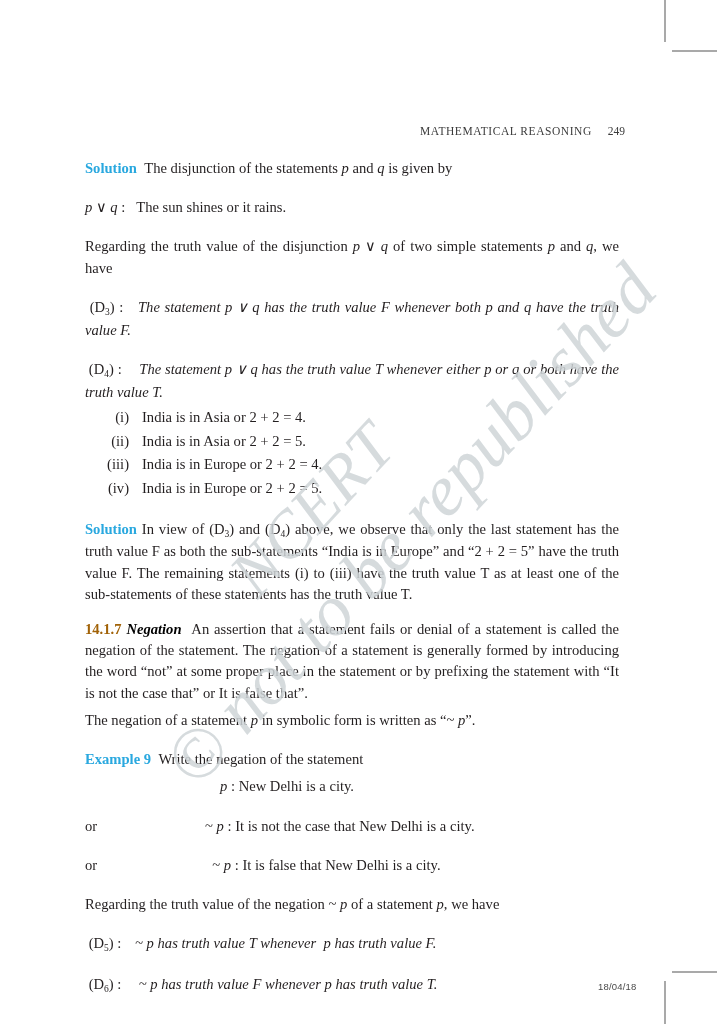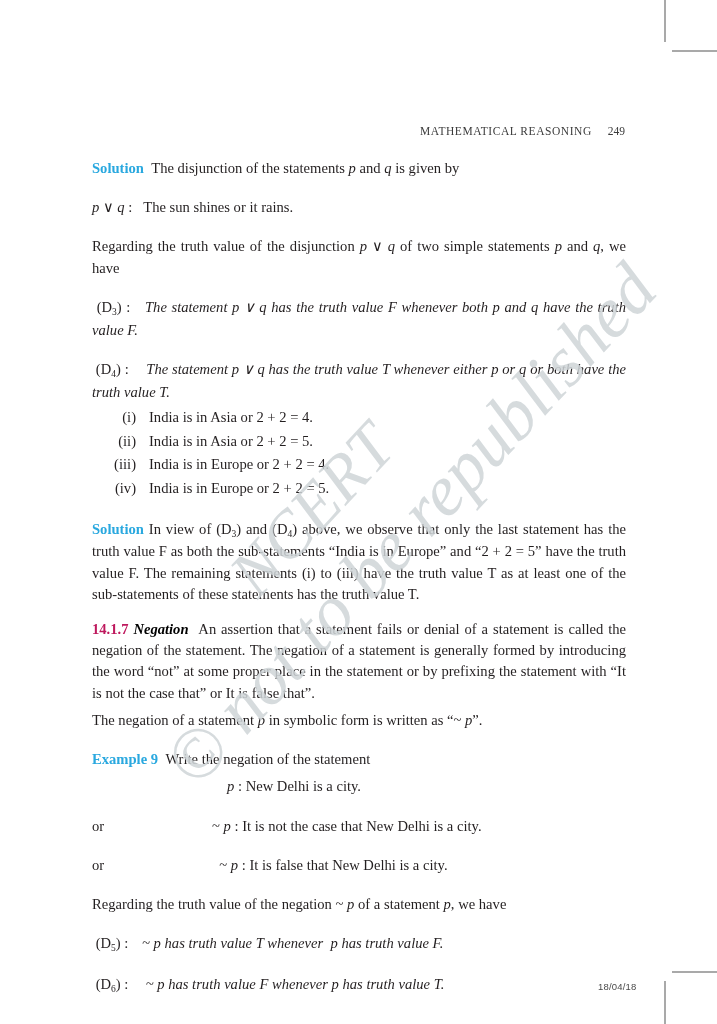--- a/index.html
+++ b/index.html
@@ -56,40 +56,40 @@
     text-align: right;
     font-size: 11.5px;
     letter-spacing: .55px;
     color: #3b3b3b;
     white-space: pre;
   }
   #running-head .pg { margin-left: 16px; letter-spacing: 0; }
 
   #body-col {
     position: absolute;
-    left: 92px;
+    left: 85px;
     top: 158px;
     width: 534px;
   }
 
   p, .line {
     margin: 0;
     font-size: 14.6px;
     line-height: 1.455;
   }
   .para { text-align: justify; text-justify: inter-word; margin-bottom: 2px; }
   .gap-6 { margin-top: 6px; }
   .gap-9 { margin-top: 18px; }
   .gap-14 { margin-top: 14px; }
 
   .kw {
     color: #29a8df;
     font-weight: bold;
   }
-  .kw-sec { color: #be185d; font-weight: bold; }
+  .kw-sec { color: #a16207; font-weight: bold; }
   .sec-ital { color: #000000; font-style: italic; font-weight: bold; }
 
   i, .ital { font-style: italic; }
   .defn { font-style: italic; }
 
   .sub { font-size: 9.5px; vertical-align: -3px; }
 
   
   .list { margin-top: 3px; }
   .list-item {

